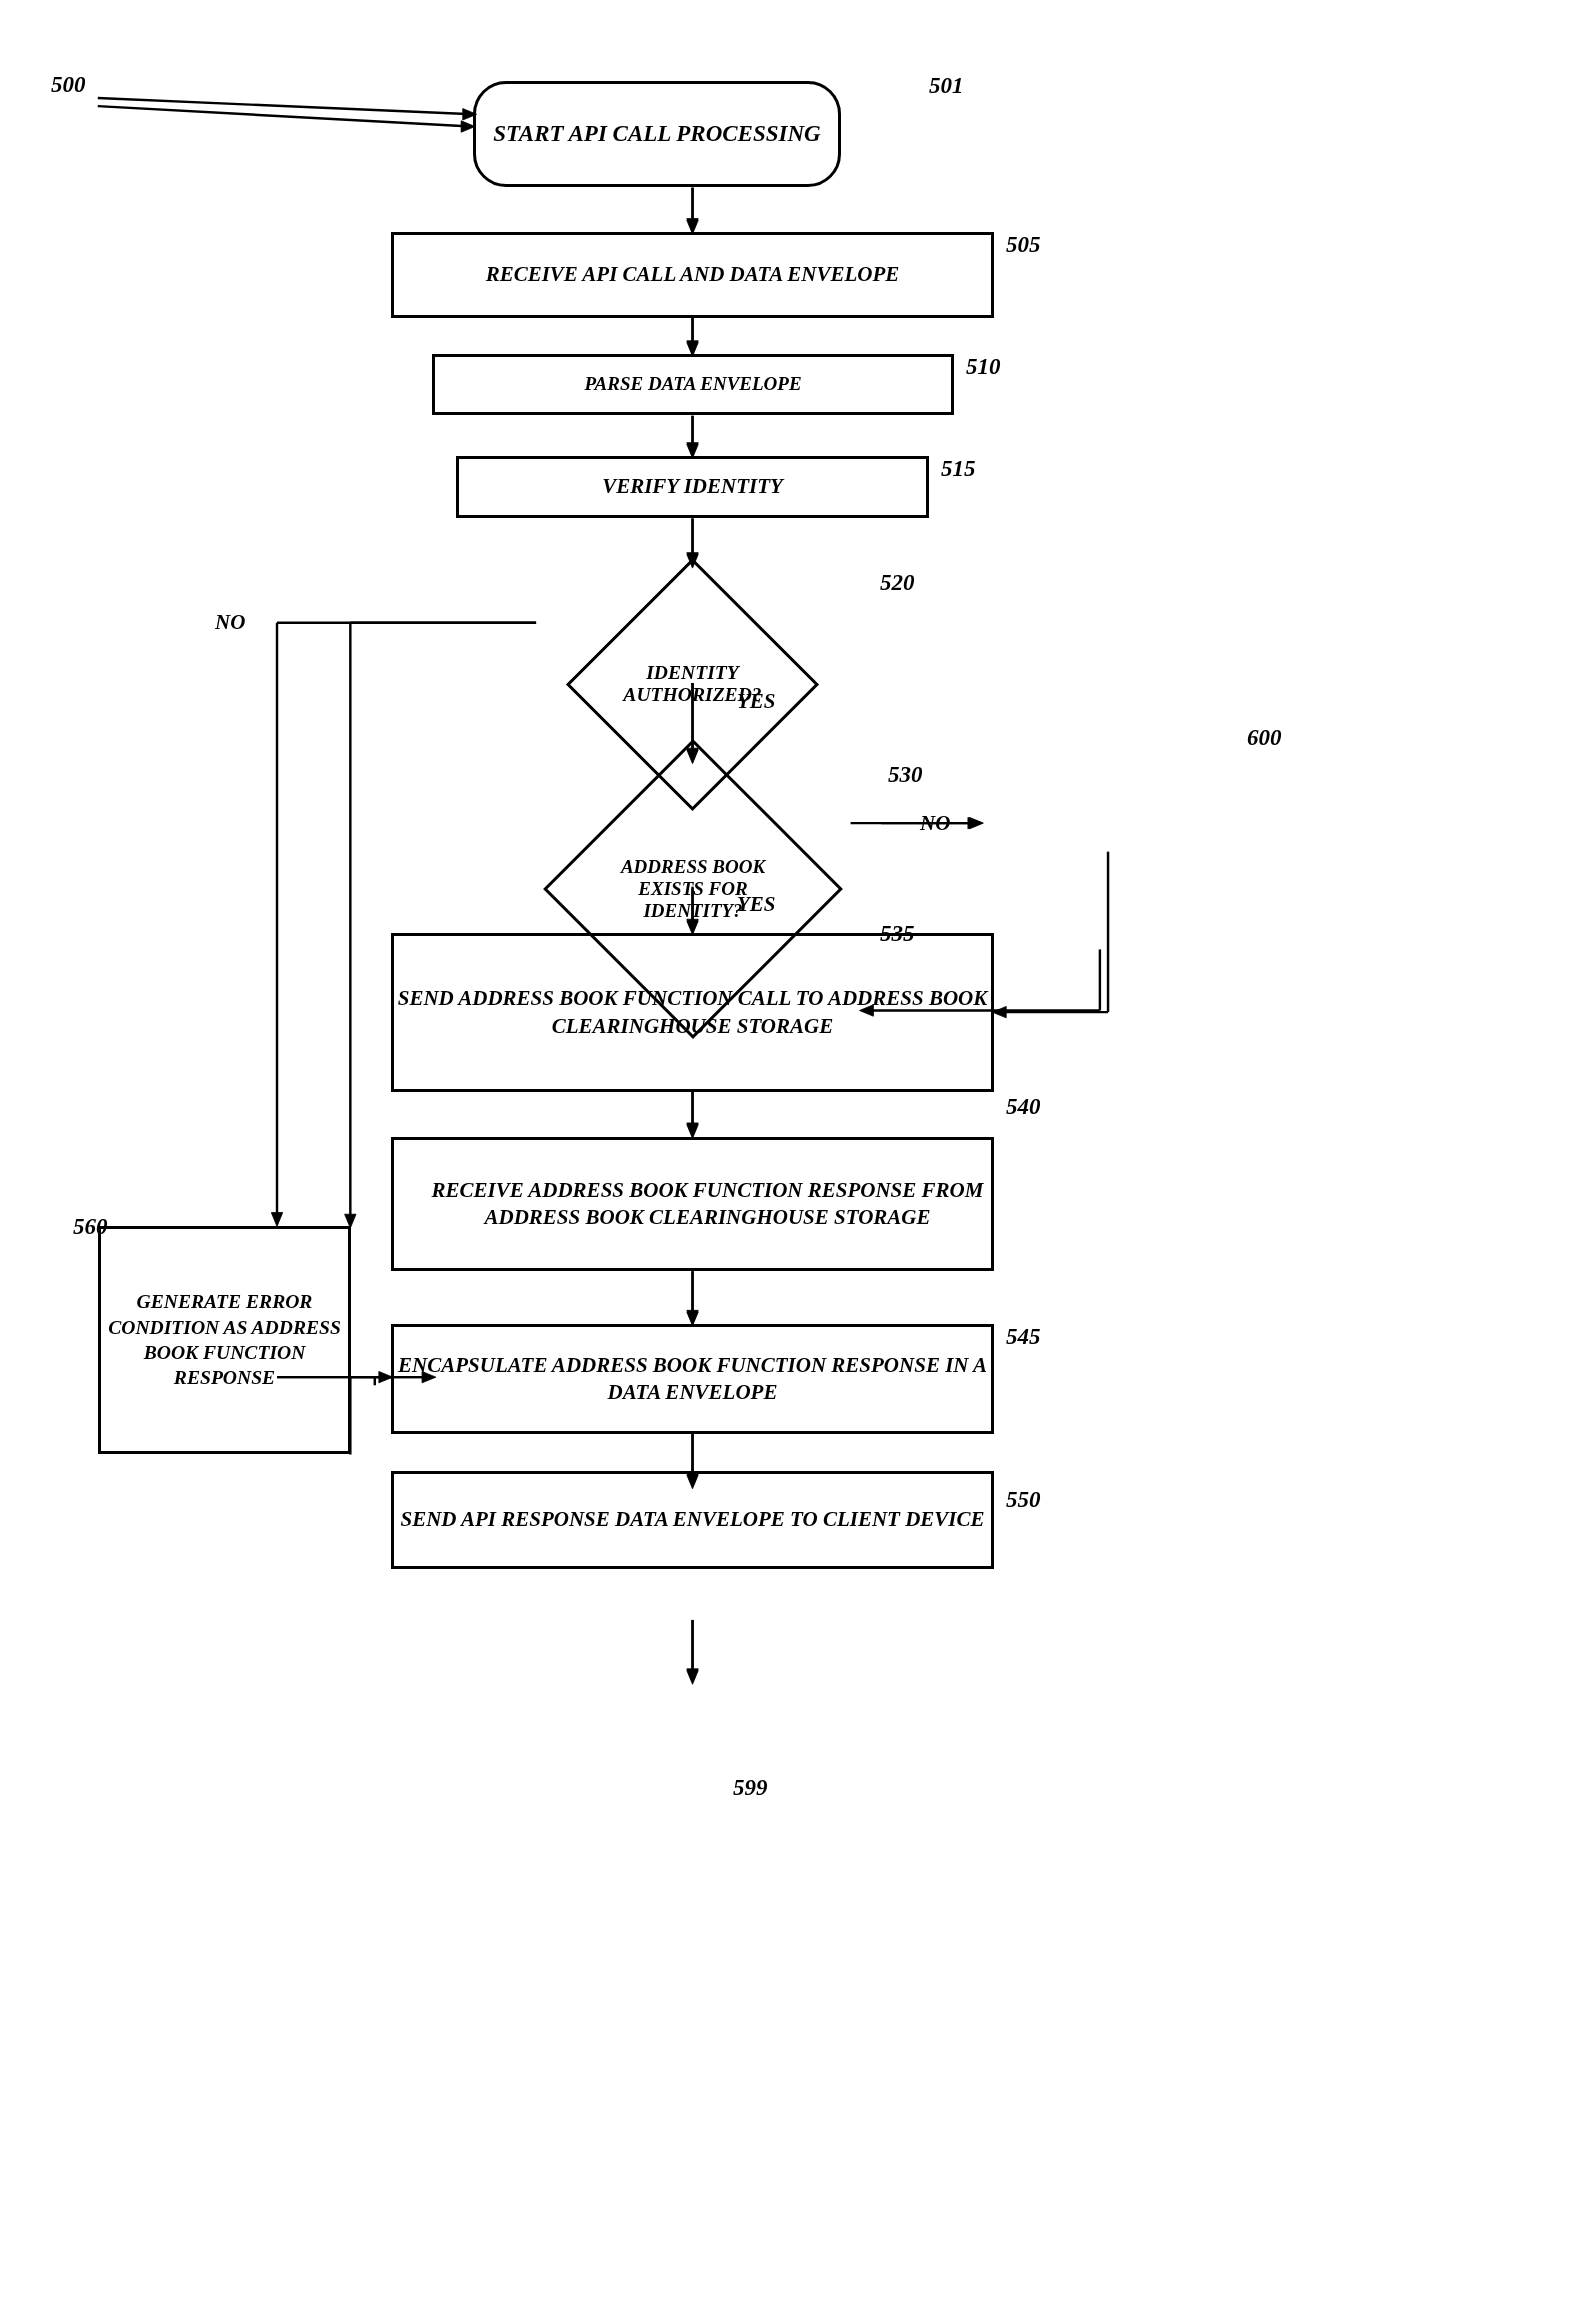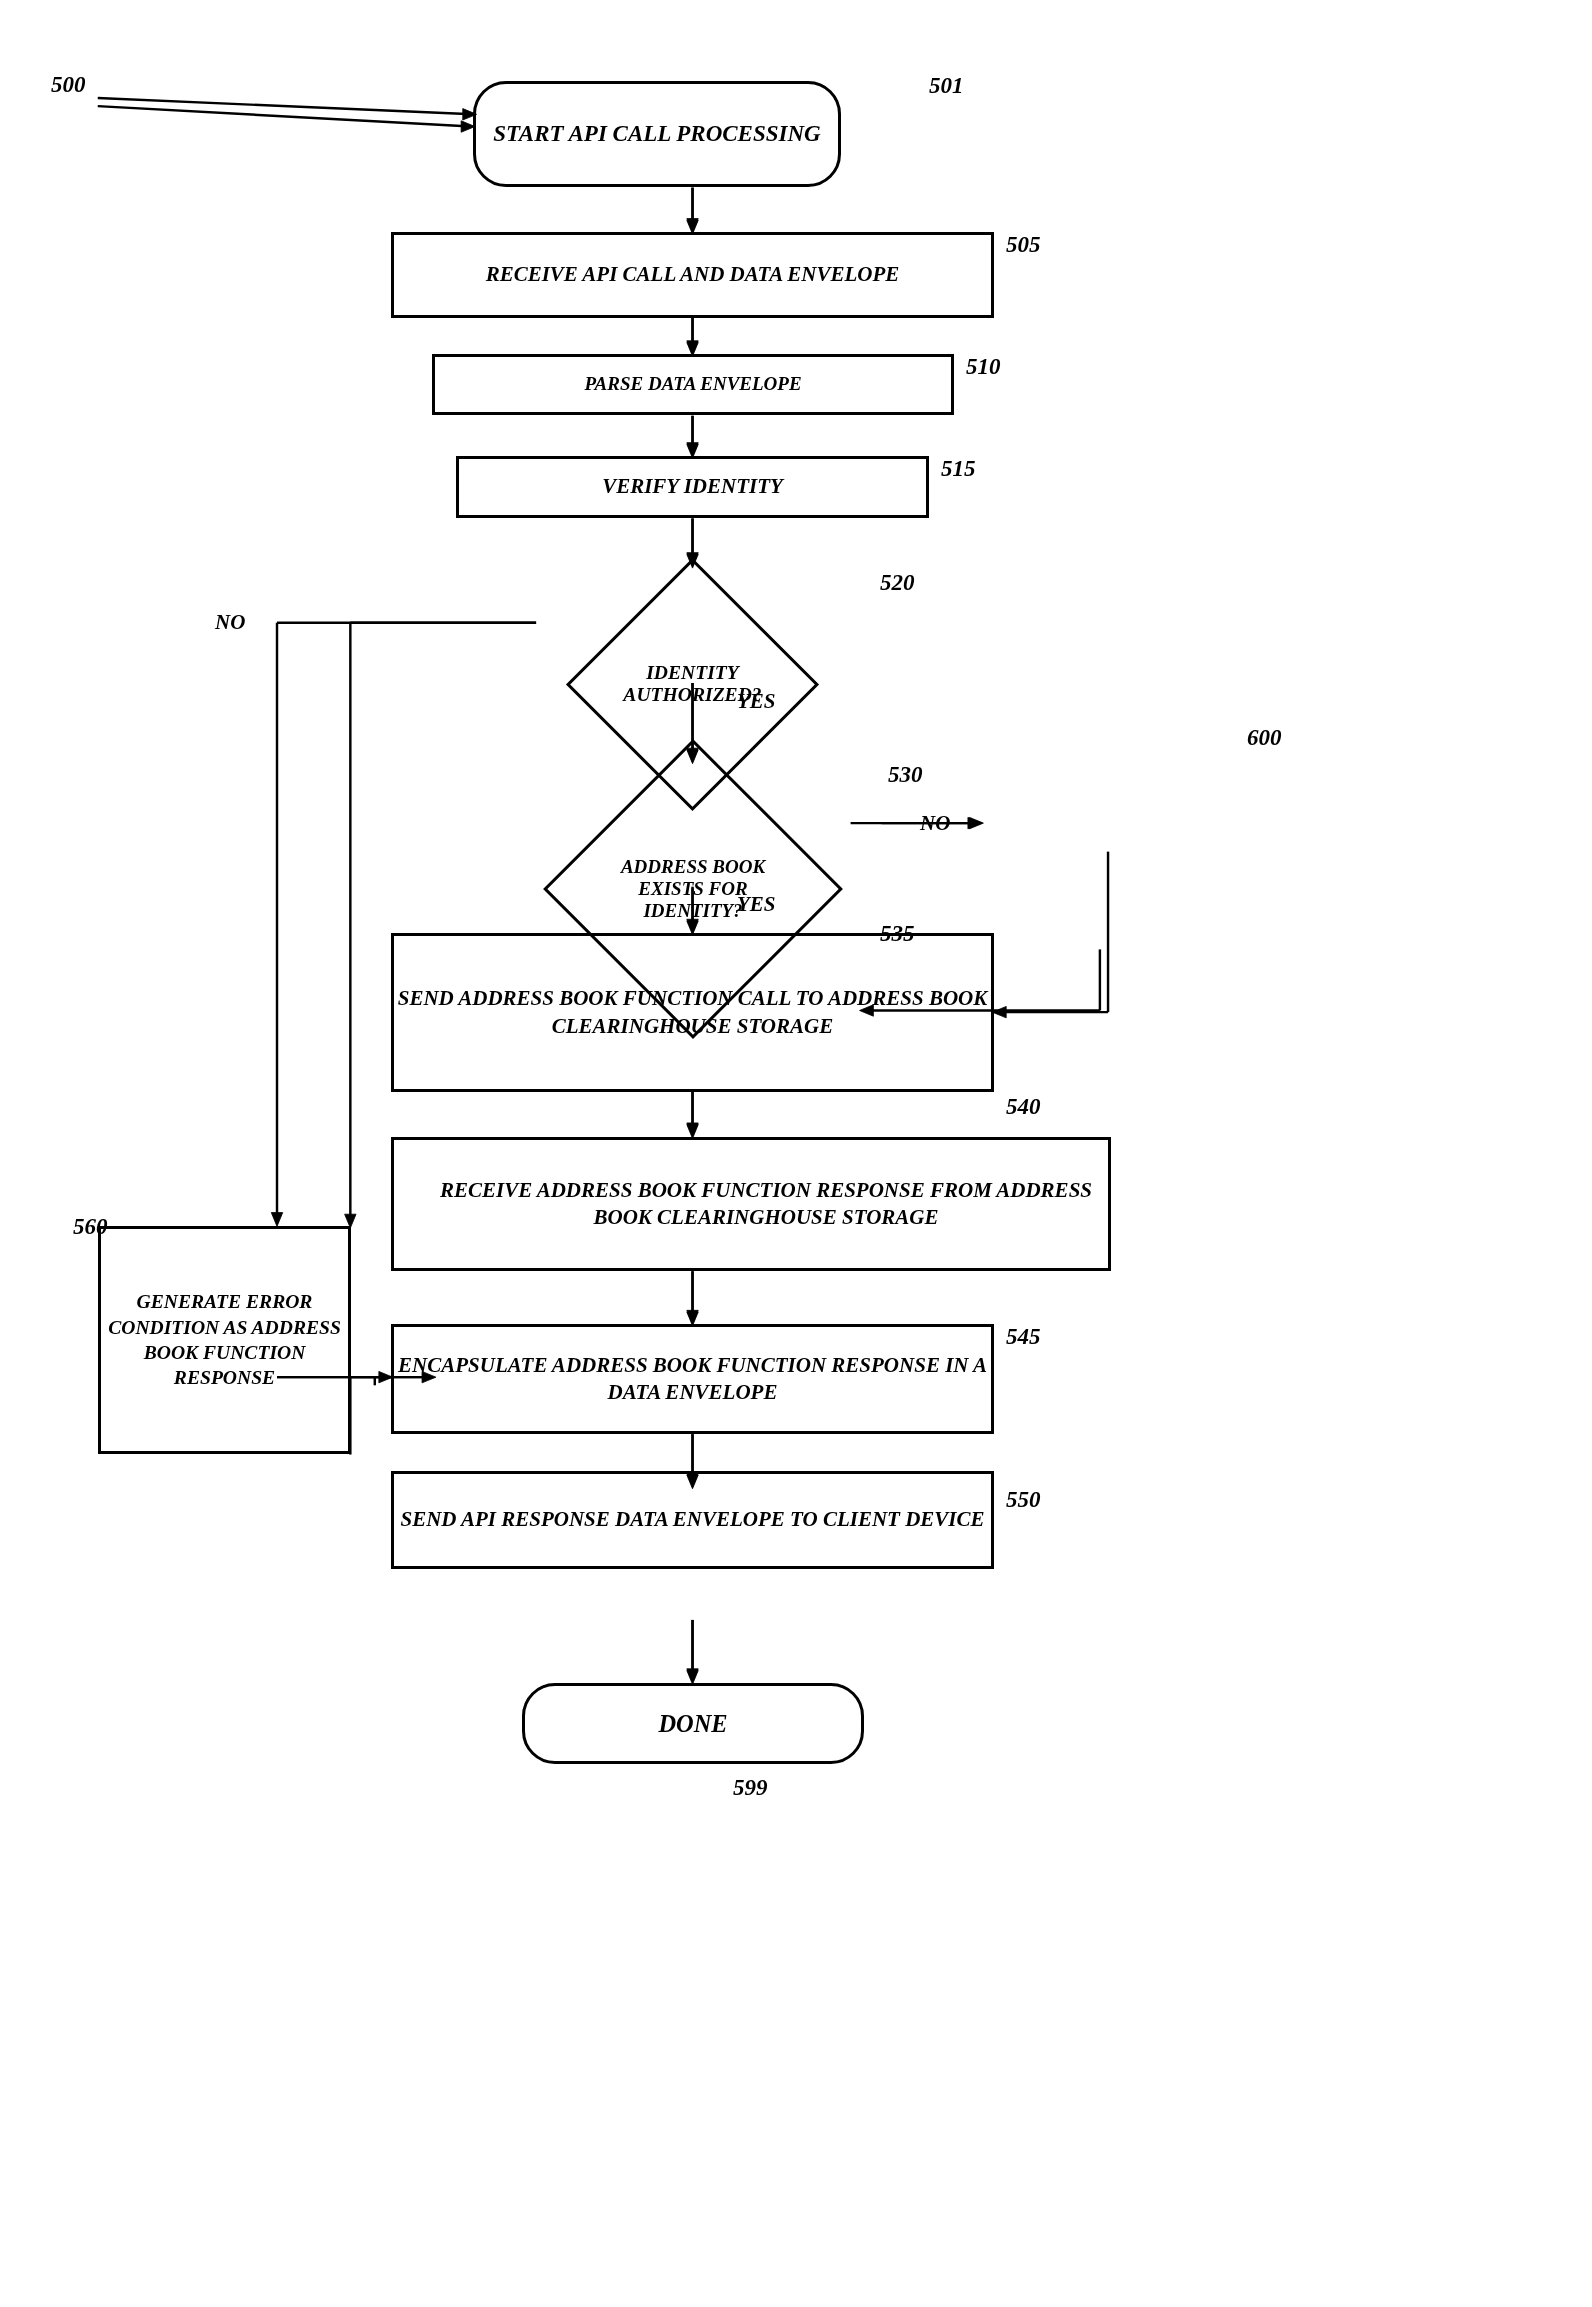--- a/index.html
+++ b/index.html
@@ -199,21 +199,21 @@
 
   <span class="label-num" style="left:880px; top:921px;text-align:right;">535</span>
 
   <div class="shape rect" style="left:391px; top:933px; width:603px; height:159px;">
     <span class="shape-text" style="font-size:21px;">SEND ADDRESS BOOK
 FUNCTION CALL TO ADDRESS
 BOOK CLEARINGHOUSE
 STORAGE</span>
   </div>
 
-  <div class="shape rect" style="left:391px; top:1137px; width:720px; height:134px;padding-left:30px;">
+  <div class="shape rect" style="left:391px; top:1137px; width:603px; height:134px;padding-left:30px;">
     <span class="shape-text" style="font-size:21px;">RECEIVE ADDRESS BOOK
 FUNCTION RESPONSE FROM
 ADDRESS BOOK
 CLEARINGHOUSE STORAGE</span>
   </div>
   <span class="label-num" style="left:1006px; top:1094px;">540</span>
 
   <div class="shape rect" style="left:391px; top:1324px; width:603px; height:110px;">
     <span class="shape-text" style="font-size:21px;">ENCAPSULATE ADDRESS
 BOOK FUNCTION RESPONSE
@@ -221,23 +221,20 @@
   </div>
   <span class="label-num" style="left:1006px; top:1324px;">545</span>
 
   <div class="shape rect" style="left:391px; top:1471px; width:603px; height:98px;">
     <span class="shape-text" style="font-size:21px;">SEND API RESPONSE DATA
 ENVELOPE TO CLIENT
 DEVICE</span>
   </div>
   <span class="label-num" style="left:1006px; top:1487px;">550</span>
 
-  <div class="shape rounded-rect" style="left:522px; top:1683px; width:342px; height:81px;">
-    <span class="shape-text" style="font-size:24.4px;">DONE</span>
-  </div>
   <span class="label-num" style="left:733px; top:1775px;">599</span>
 
   <div class="shape rect" style="left:98px; top:1226px; width:253px; height:228px;">
     <span class="shape-text" style="font-size:19.6px;">GENERATE
 ERROR
 CONDITION AS
 ADDRESS BOOK
 FUNCTION
 RESPONSE</span>
   </div>

